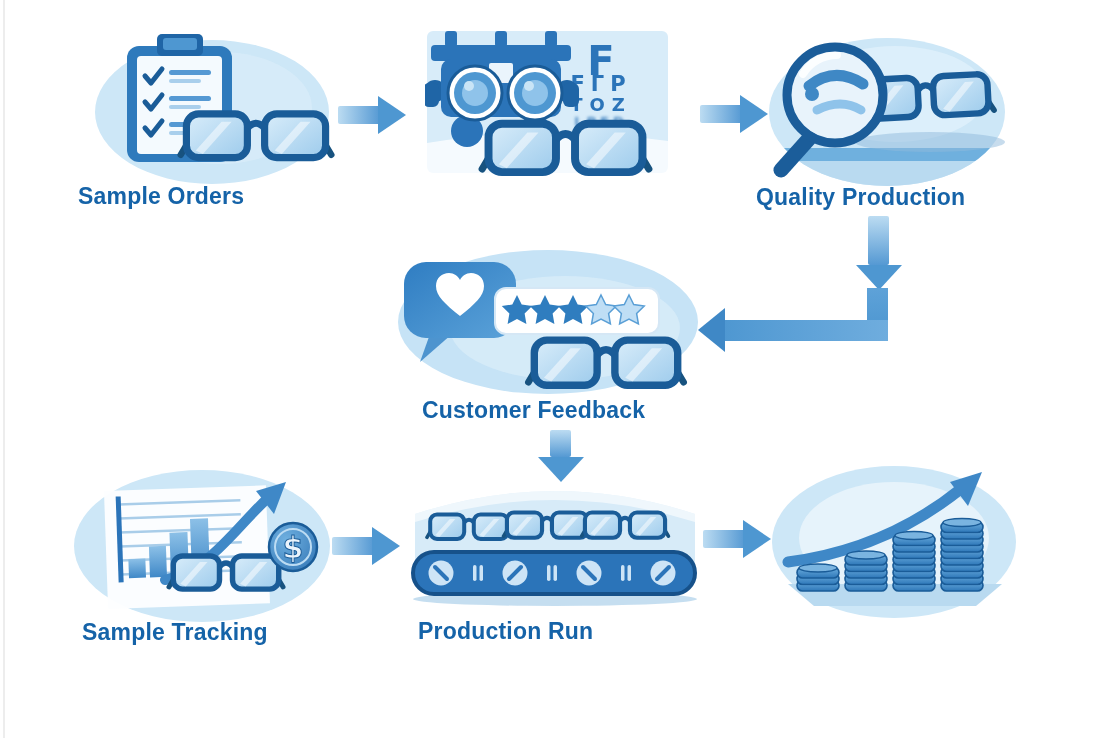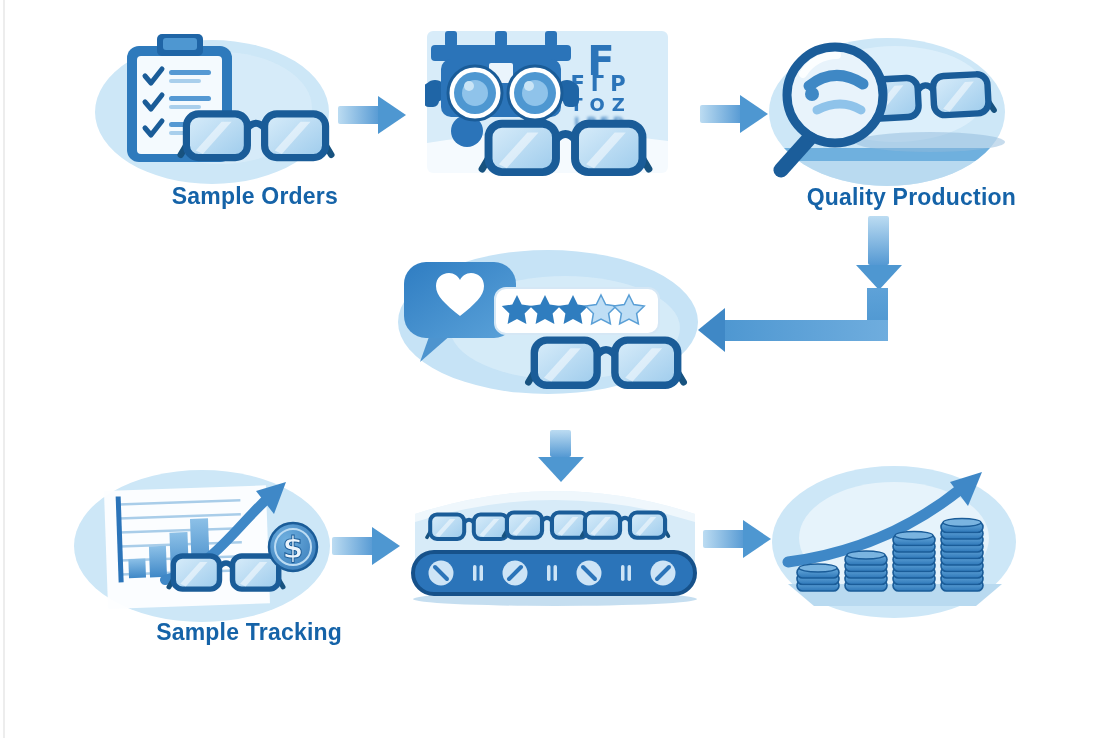--- a/index.html
+++ b/index.html
@@ -1,21 +1,21 @@
 <!DOCTYPE html>
 <html><head>
 <meta charset="utf-8">
 <style>
   html,body{margin:0;padding:0;background:#ffffff;}
   .stage{position:relative;width:1107px;height:738px;background:#ffffff;overflow:hidden;
          font-family:"Liberation Sans",sans-serif;}
   .edge-line{position:absolute;left:3px;top:0;width:2px;height:100%;background:#dedede;opacity:.55;}
   .node{position:absolute;}
   .node svg{display:block;}
-  .label{position:absolute;width:260px;text-align:right;
+  .label{position:absolute;width:260px;text-align:left;
          font:700 23px "Liberation Sans",sans-serif;color:#1563a8;letter-spacing:.2px;}
   
   .arr{position:absolute;}
   .arr .shaft-r{position:absolute;left:0;top:10px;width:42px;height:18px;border-radius:2px;
         background:linear-gradient(to right,#bcdcf2,#5599d3);}
   .arr .head-r{position:absolute;left:40px;top:0;width:0;height:0;
         border-top:19px solid transparent;border-bottom:19px solid transparent;
         border-left:28px solid #4e97d1;}
   .arr-r{width:68px;height:38px;}
   .arr-d{width:46px;}
@@ -214,20 +214,21 @@
         <rect x="105" y="40" width="164" height="46" rx="11" fill="#ffffff" stroke="#d5e7f5" stroke-width="2"></rect>
         <use href="#g-star" transform="translate(127,63)" width="36" height="36" x="-18" y="-18" fill="#2f7dbf"></use>
         <use href="#g-star" transform="translate(155,63)" width="36" height="36" x="-18" y="-18" fill="#2f7dbf"></use>
         <use href="#g-star" transform="translate(183,63)" width="36" height="36" x="-18" y="-18" fill="#2f7dbf"></use>
         <use href="#g-star" transform="translate(211,63)" width="36" height="36" x="-18" y="-18" fill="#bfdef5" stroke="#5a9fd6" stroke-width="1.5"></use>
         <use href="#g-star" transform="translate(239,63)" width="36" height="36" x="-18" y="-18" fill="#bfdef5" stroke="#5a9fd6" stroke-width="1.5"></use>
       </g>
       <use href="#g-glasses" x="134" y="84" width="164" height="68"></use>
     </svg>
   </div>
+  <div class="label" style="left:422px;top:397px">Customer Feedback</div>
 
   <div class="arr arr-d" style="left:538px;top:430px;height:50px">
     <div class="shaft-d" style="height:27px"></div>
     <div class="head-d" style="top:27px"></div>
   </div>
 
   <div class="node" style="left:70px;top:468px">
     <svg width="265" height="160" viewBox="0 0 265 160">
       <ellipse cx="132" cy="78" rx="128" ry="76" fill="#cde7f7"></ellipse>
       <g transform="rotate(-2 120 80)">
@@ -291,20 +292,21 @@
           <rect x="68" y="103" width="3.5" height="16" rx="1.75"></rect>
             <rect x="74.5" y="103" width="3.5" height="16" rx="1.75"></rect>
           <rect x="142" y="103" width="3.5" height="16" rx="1.75"></rect>
             <rect x="148.5" y="103" width="3.5" height="16" rx="1.75"></rect>
           <rect x="216" y="103" width="3.5" height="16" rx="1.75"></rect>
             <rect x="222.5" y="103" width="3.5" height="16" rx="1.75"></rect>
         </g>
       </g>
     </svg>
   </div>
+  <div class="label" style="left:418px;top:618px">Production Run</div>
 
   <div class="arr arr-r" style="left:703px;top:520px">
     <div class="shaft-r"></div>
       <div class="head-r"></div>
   </div>
 
   <div class="node" style="left:770px;top:462px">
     <svg width="250" height="160" viewBox="0 0 250 160">
       <ellipse cx="124" cy="80" rx="122" ry="76" fill="#cde7f7"></ellipse>
       <ellipse cx="124" cy="76" rx="95" ry="56" fill="#e6f3fb"></ellipse>

